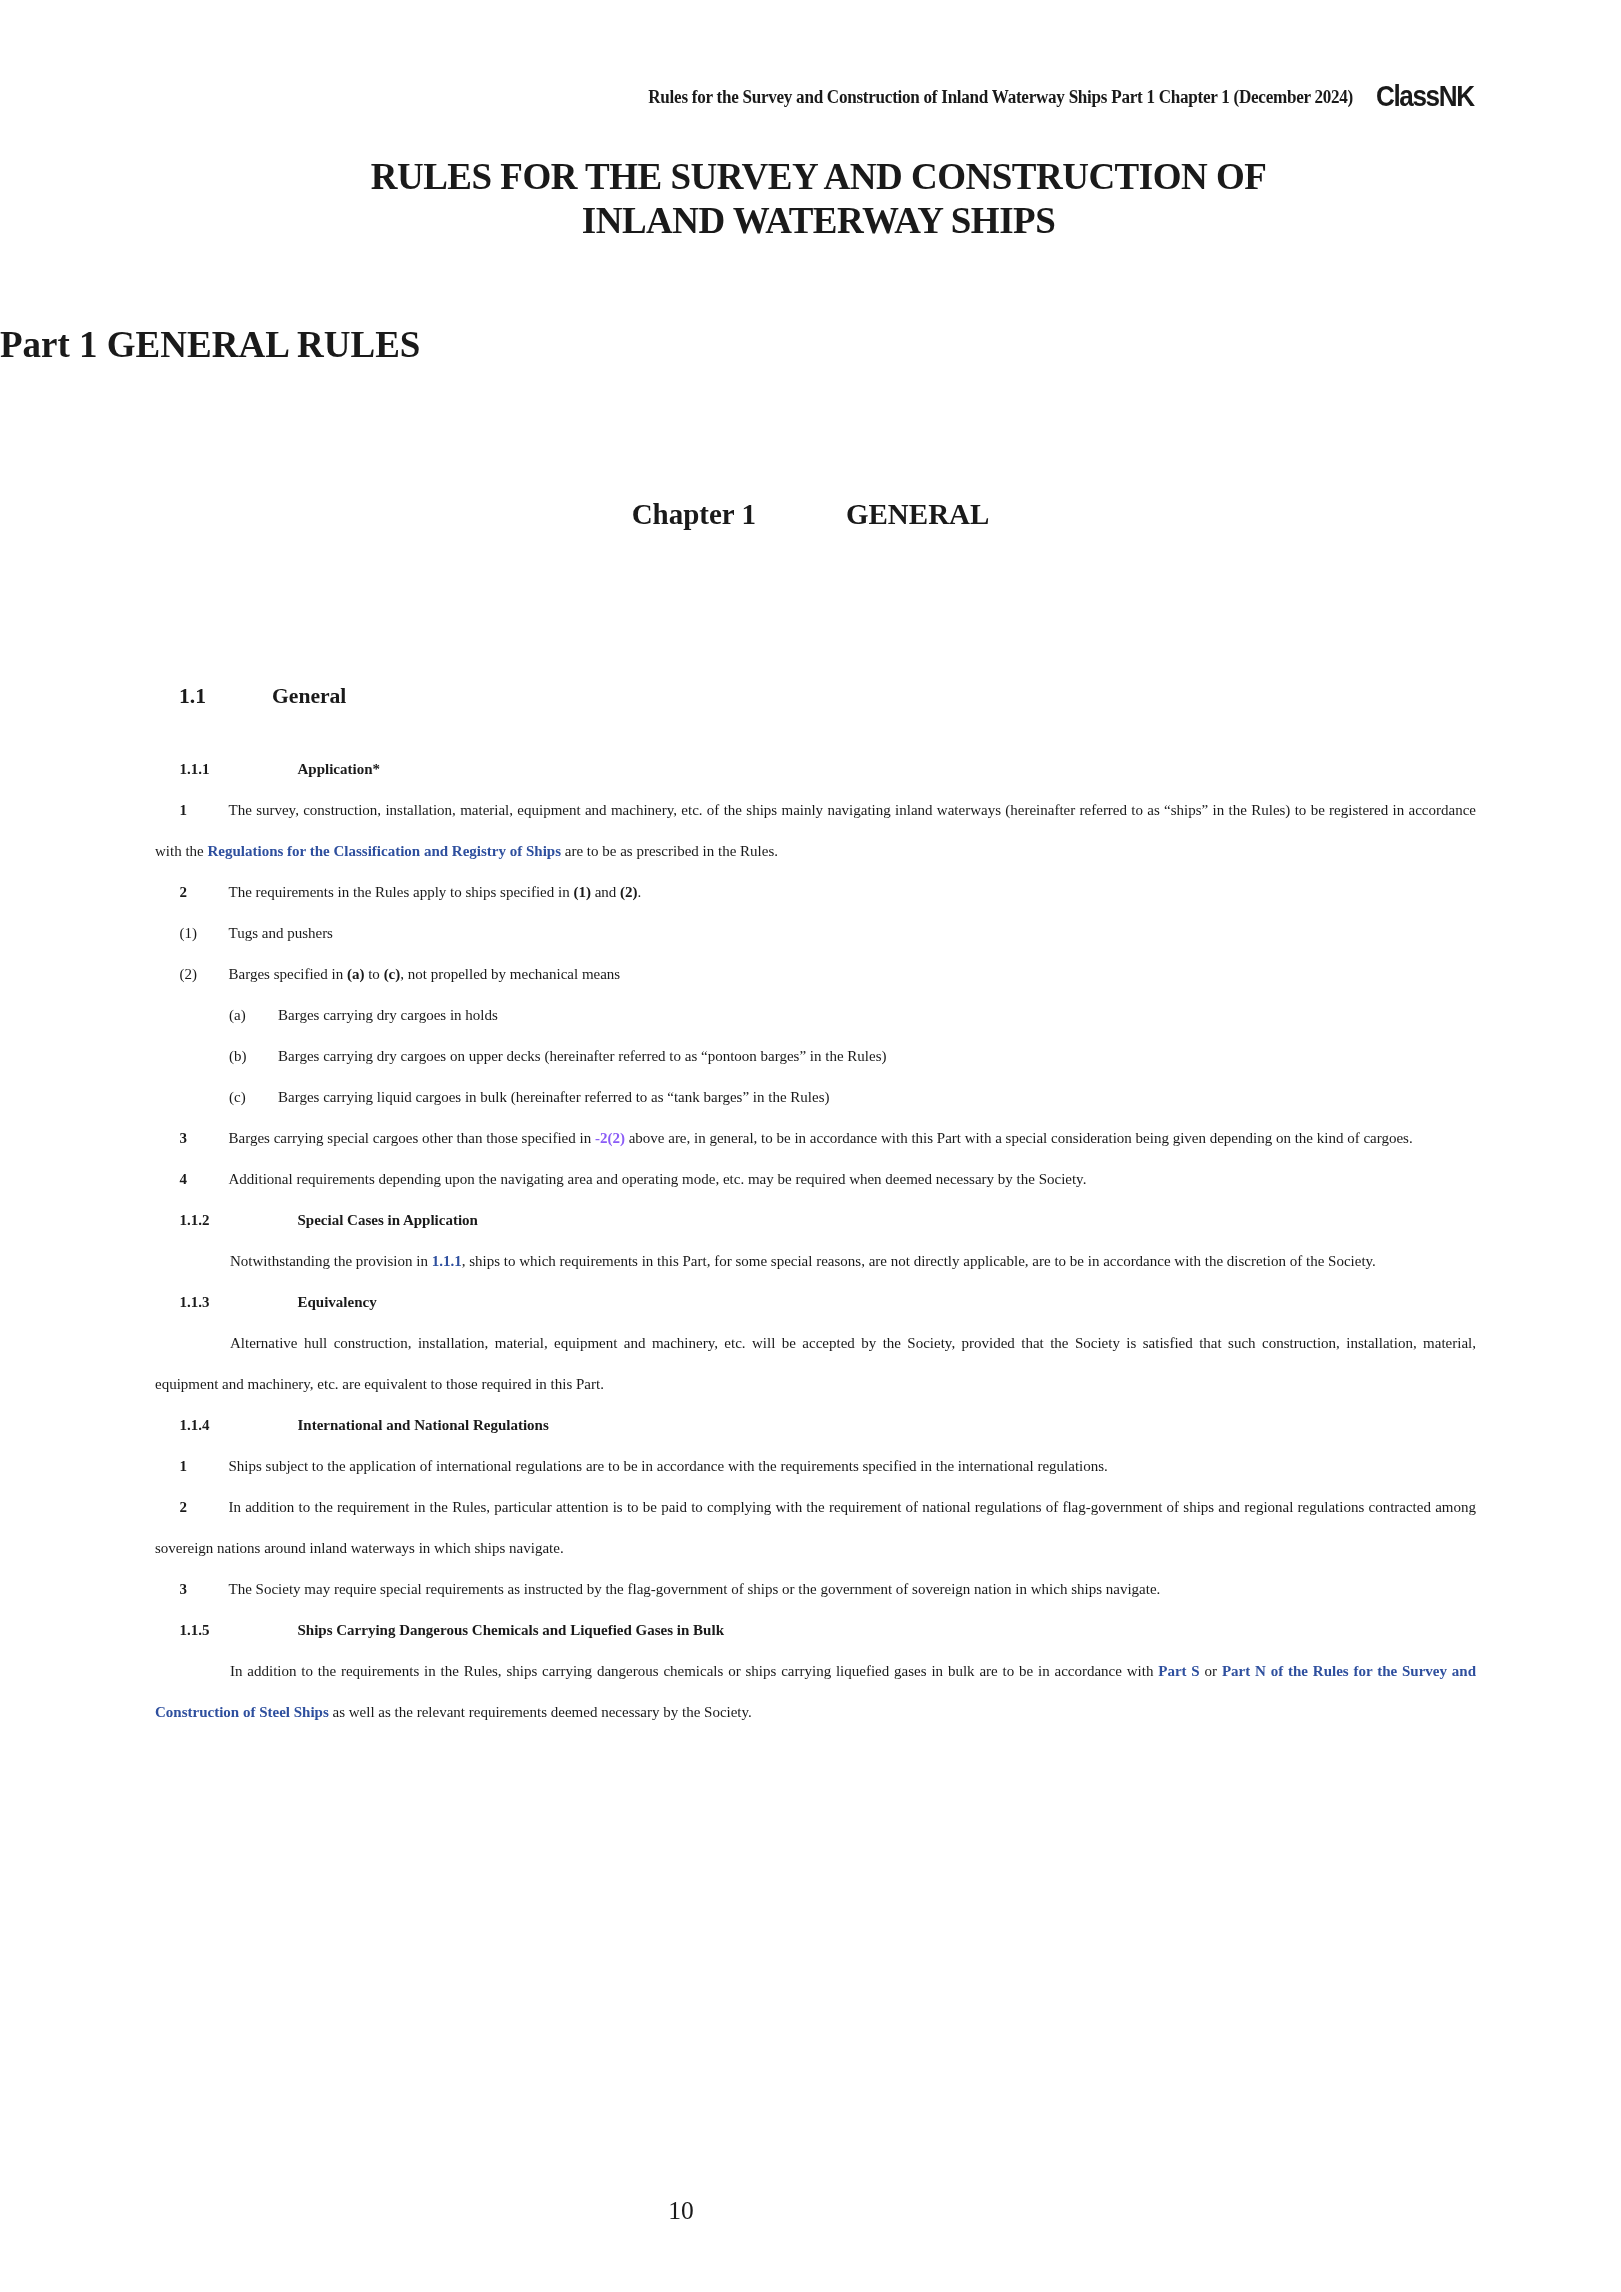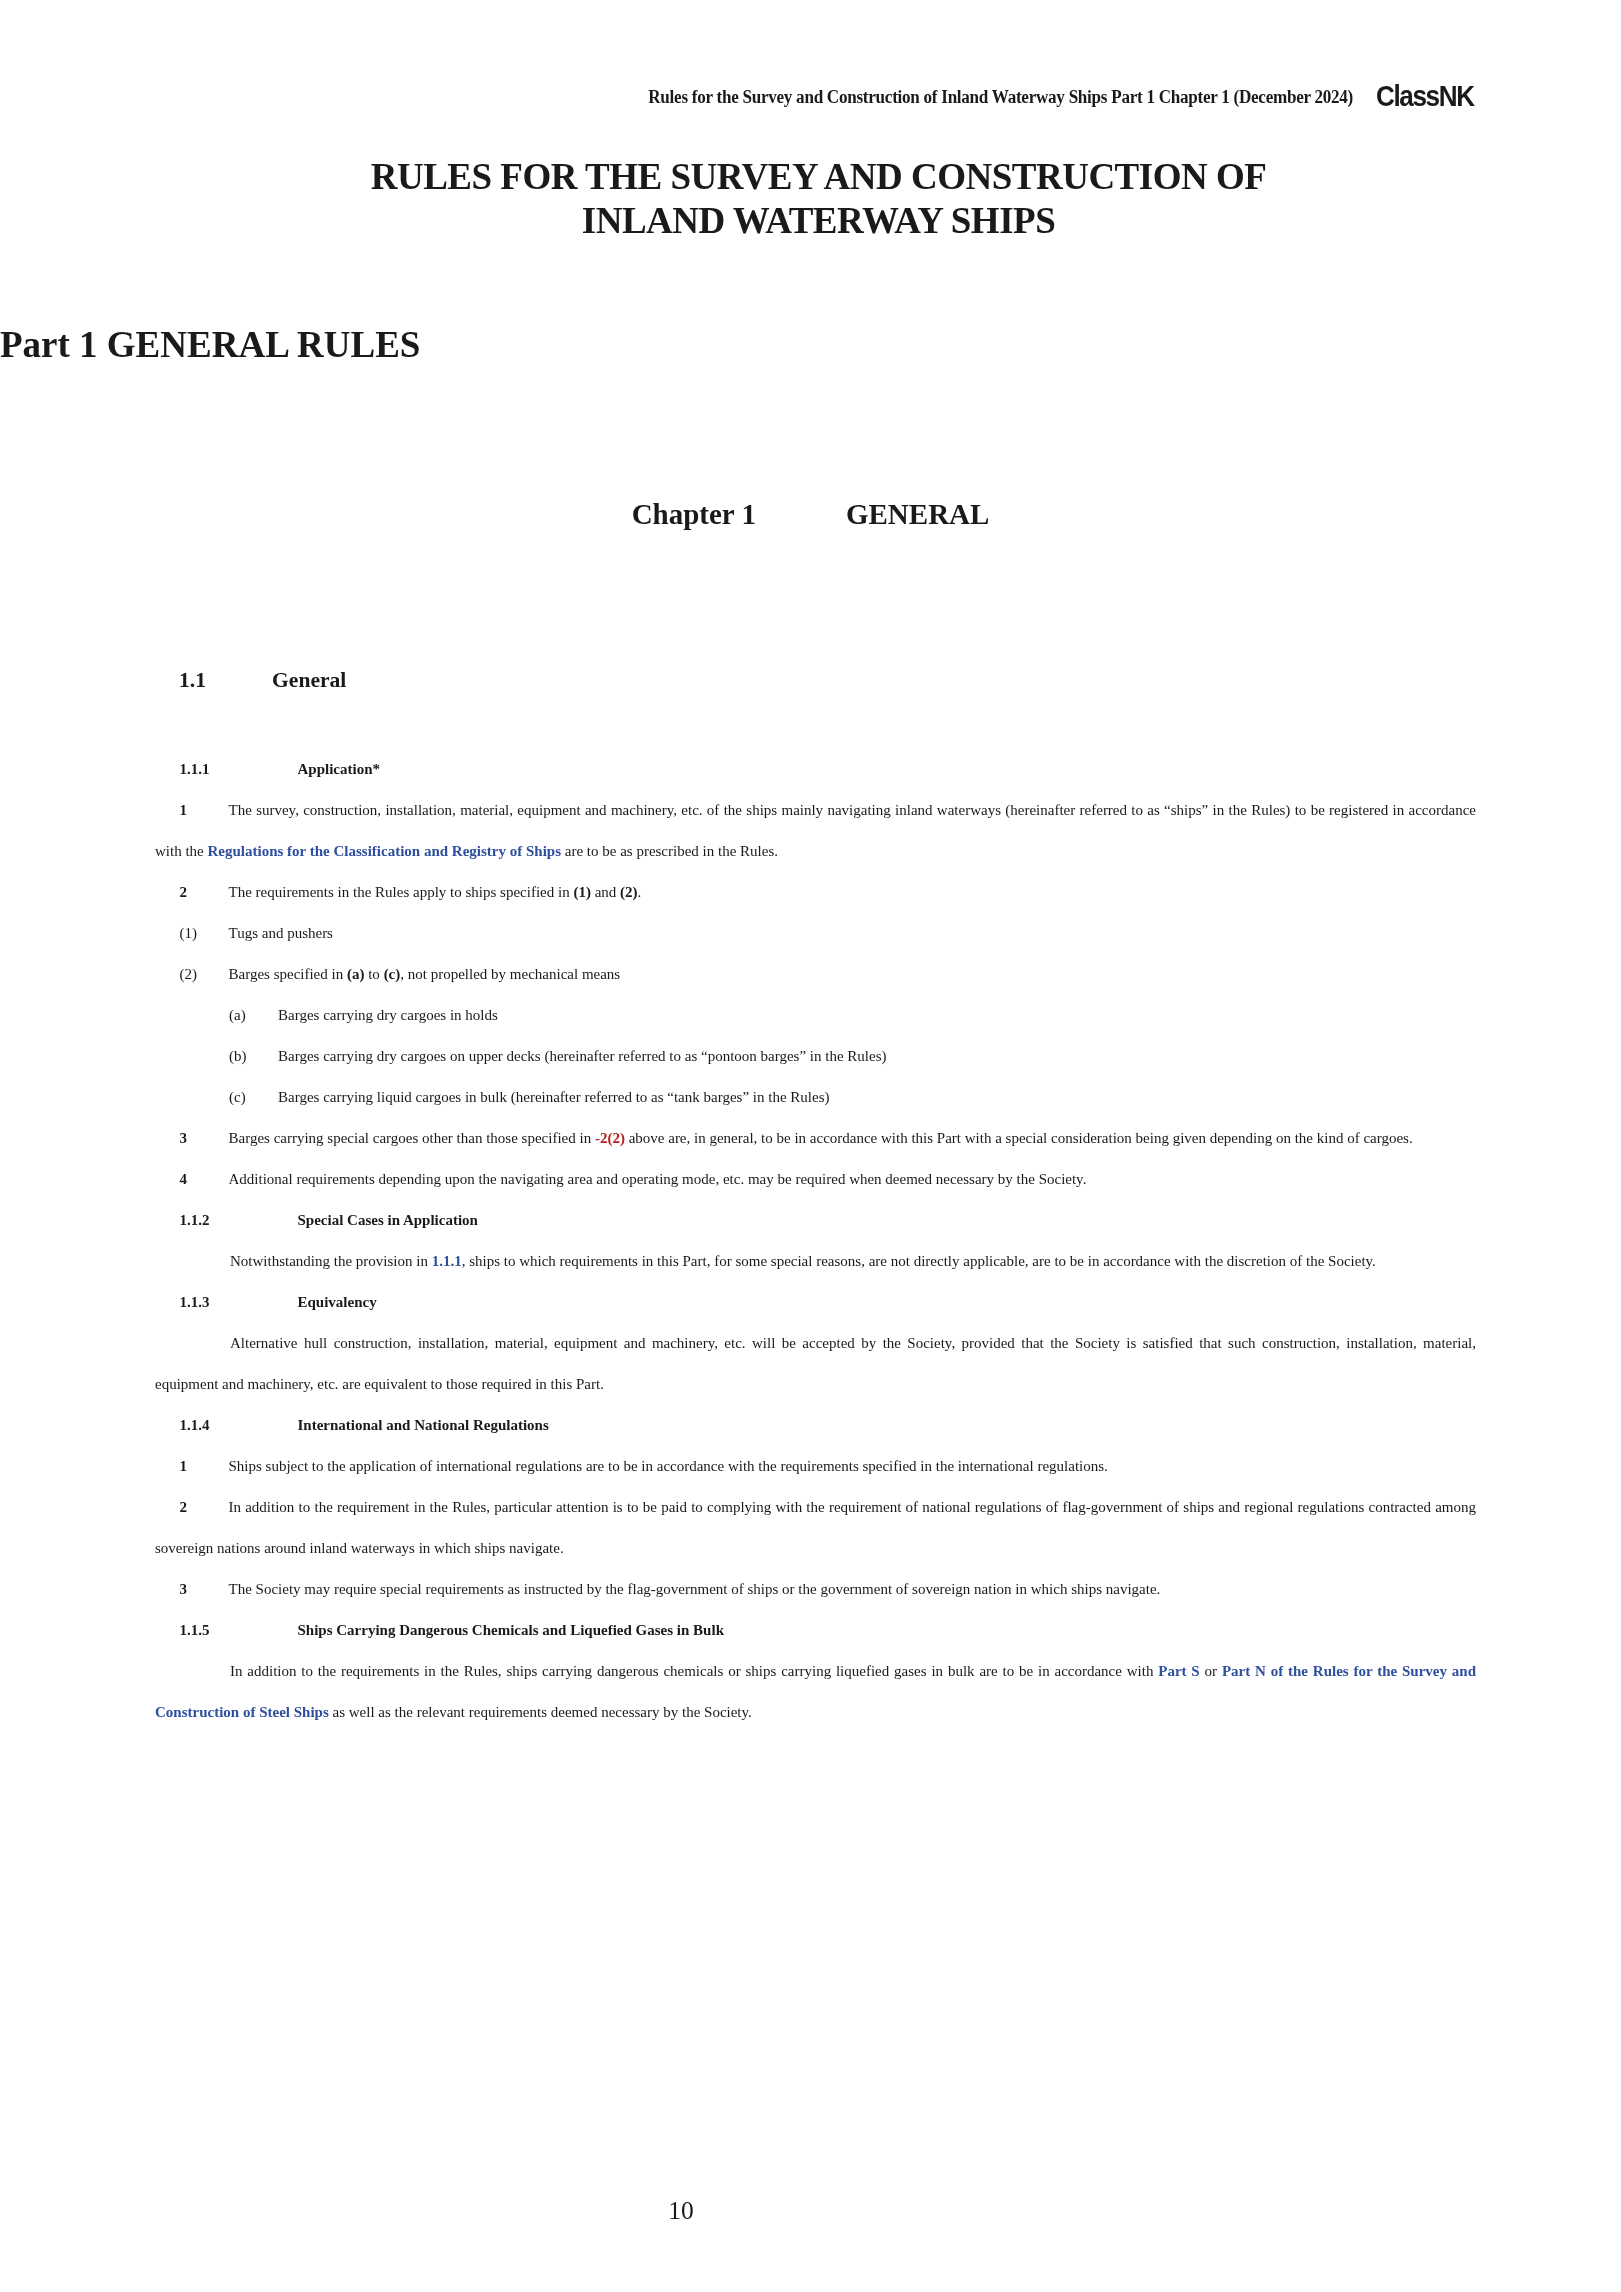--- a/index.html
+++ b/index.html
@@ -7,21 +7,21 @@
          font-family: "Liberation Serif", "DejaVu Serif", serif; color: #1a1a1a; }
   .page { position: absolute; left: 0; top: 0; width: 1621px; height: 2293px; }
   .running-header { position: absolute; top: 80px; right: 147px; display: flex; align-items: center; }
   .running-header .hdr-text { font-size: 18.6px; font-weight: bold; letter-spacing: -0.3px; transform: scaleX(0.92); transform-origin: right center; margin-right: 11.8px; }
   .logo { font-family: "Liberation Sans", "DejaVu Sans", sans-serif; font-weight: bold; font-size: 29px; letter-spacing: -1.5px; color: #1a1a1a; transform: scaleX(0.9); transform-origin: right center; }
   .doc-title { position: absolute; top: 155px; left: 0; width: 1621px; text-align: center; font-size: 37px; font-weight: bold; line-height: 44px; letter-spacing: -0.5px; margin-left: 8px; }
   .part-title { position: absolute; top: 323px; left: 0; width: 1621px; text-align: left; font-size: 37px; font-weight: bold; }
   .chapter-title { position: absolute; top: 498px; left: 0; width: 1621px; text-align: center; font-size: 29px; font-weight: bold; }
   .chapter-title .ch-num { display: inline-block; margin-right: 90px; text-align: center; }
   .section-heading { position: absolute; top: 668px; left: 179px; font-size: 21.6px; font-weight: bold; }
-  .section-heading .num { display: inline-block; width: 93px; }
+  .section-heading .num { display: inline-block; width: 93px; margin-top: 16px; }
   .body { position: absolute; top: 749px; left: 155px; width: 1321px; font-size: 15px; line-height: 41px; }
   .sub-heading { font-weight: bold; padding-left: 24.5px; }
   .sub-heading .num { display: inline-block; width: 118px; }
   .para { text-align: justify; text-align-last: left; }
   .para .pnum { font-weight: bold; display: inline-block; width: 49px; padding-left: 24.5px; box-sizing: content-box; }
   .para.indent { text-indent: 75px; }
   .item { padding-left: 24.5px; }
   .item .inum { display: inline-block; width: 49px; }
   .subitem { padding-left: 74px; }
   .subitem .inum { display: inline-block; width: 49px; }
@@ -74,21 +74,21 @@
     <div class="subitem">
       <span class="inum">(a)</span><span>Barges carrying dry cargoes in holds</span>
     </div>
     <div class="subitem">
       <span class="inum">(b)</span><span>Barges carrying dry cargoes on upper decks (hereinafter referred to as “pontoon barges” in the Rules)</span>
     </div>
     <div class="subitem">
       <span class="inum">(c)</span><span>Barges carrying liquid cargoes in bulk (hereinafter referred to as “tank barges” in the Rules)</span>
     </div>
     <div class="para">
-      <span class="pnum">3</span><span>Barges carrying special cargoes other than those specified in </span><span class="link" style="color: #b91c1c;">-2(2)</span><span> above are, in general, to be in accordance with this Part with a special consideration being given depending on the kind of cargoes.</span>
+      <span class="pnum">3</span><span>Barges carrying special cargoes other than those specified in </span><span class="link" style="color: #8b5cf6;">-2(2)</span><span> above are, in general, to be in accordance with this Part with a special consideration being given depending on the kind of cargoes.</span>
     </div>
     <div class="para">
       <span class="pnum">4</span><span>Additional requirements depending upon the navigating area and operating mode, etc. may be required when deemed necessary by the Society.</span>
     </div>
 
     <div class="sub-heading">
       <span class="num">1.1.2</span><span>Special Cases in Application</span>
     </div>
     <div class="para indent">
       <span>Notwithstanding the provision in </span><span class="link" style="color: rgb(46, 79, 158);">1.1.1</span><span>, ships to which requirements in this Part, for some special reasons, are not directly applicable, are to be in accordance with the discretion of the Society.</span>

